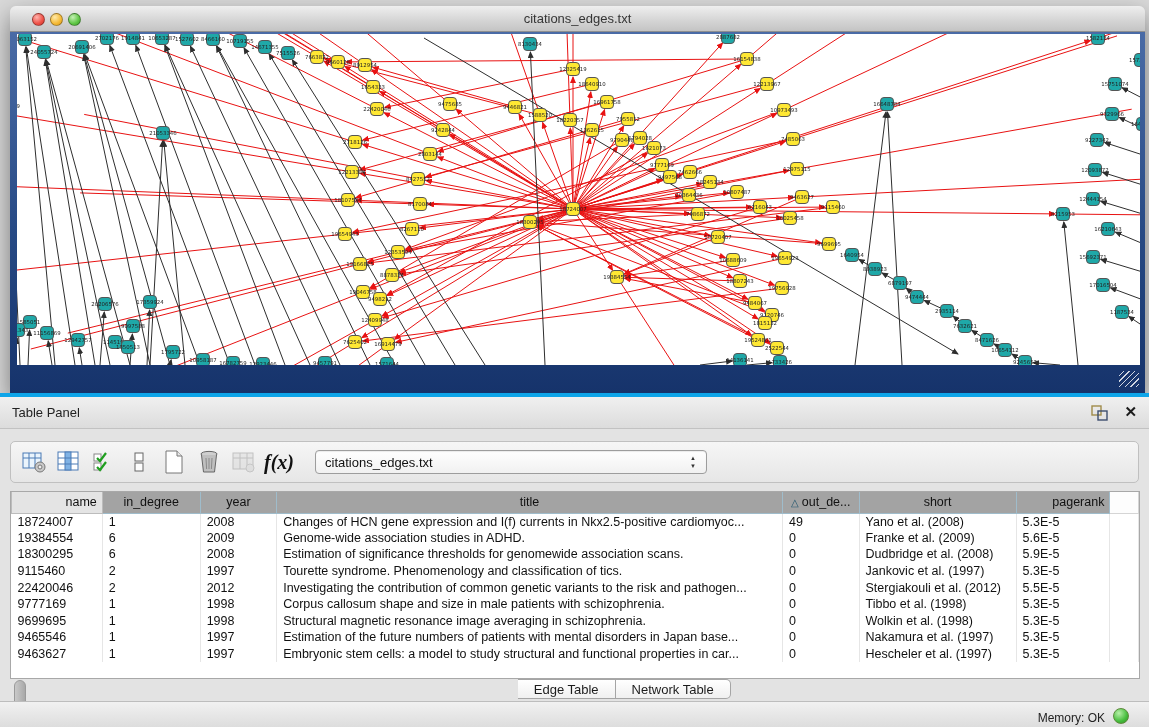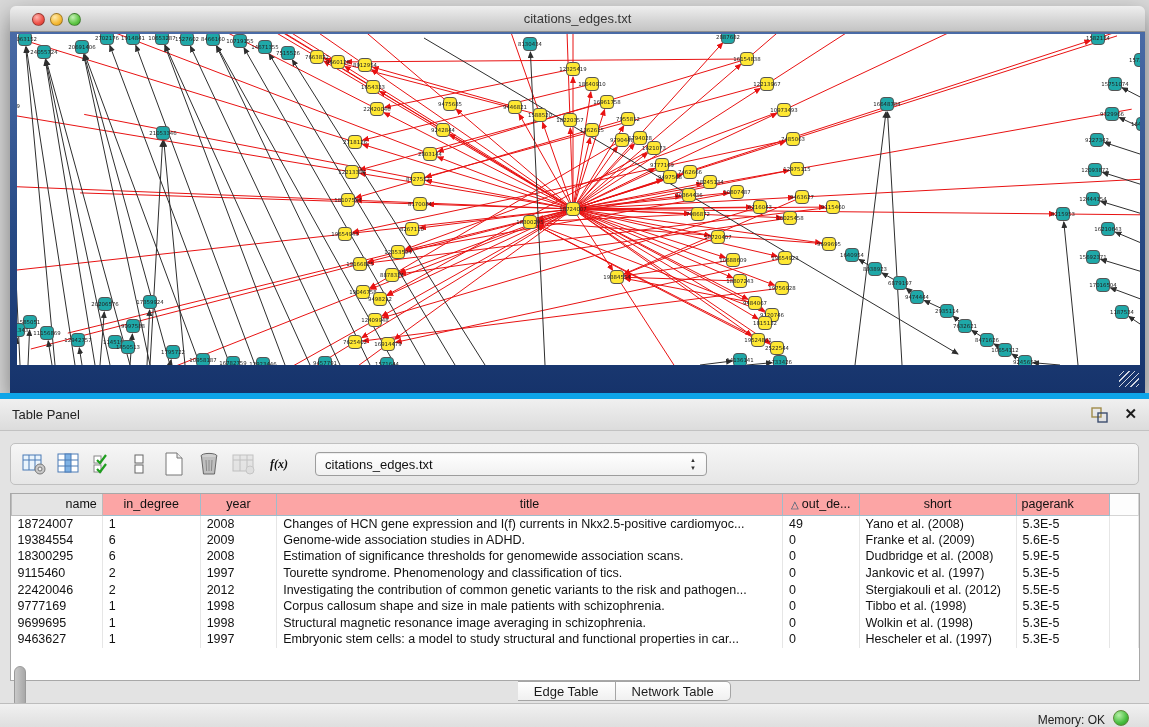--- a/index.html
+++ b/index.html
@@ -23,47 +23,47 @@
   .canvas-frame { position:absolute; left:0; top:26px; width:100%; height:361px;
     background:linear-gradient(#4a6ba6,#274a85 55%,#16336b); }
   .graph-canvas { position:absolute; left:7px; top:2px; width:1123px; height:331px;
     background:#ffffff; overflow:hidden; }
   .graph-canvas svg { display:block; }
   .resize-hatch { position:absolute; right:6px; bottom:6px; width:20px; height:16px;
     background:repeating-linear-gradient(135deg, transparent 0 3px, rgba(255,255,255,.8) 3px 4px); }
 
   
   .table-panel { position:absolute; left:0; top:393px; width:1149px; height:334px;
-    background:#e3e3e3; border-top:6px solid #0ea5e9; }
+    background:#e3e3e3; border-top:4px solid #0ea5e9; }
   .panel-header { position:absolute; left:0; top:0; width:100%; height:32px;
     background:linear-gradient(#f0f0f0,#dcdcdc); border-bottom:1px solid #c2c2c2; }
   .panel-title { position:absolute; left:12px; top:8px; font-size:13px; color:#222; }
   .float-icon { position:absolute; right:40px; top:8px; width:18px; height:16px; }
   .close-icon { position:absolute; right:12px; top:6px; font-size:15px; font-weight:bold;
     color:#1b1b1b; cursor:default; }
 
   .toolbar { position:absolute; left:10px; top:44px; width:1129px; height:42px;
     border:1px solid #c0c0c0; border-radius:5px;
     background:linear-gradient(#f6f6f6,#e6e6e6);
     display:flex; align-items:center; gap:9px; padding-left:10px; }
   .tb-icon { width:26px; height:26px; display:flex; align-items:center; justify-content:center; }
-  .fx-label { font-family:"Liberation Serif", serif; font-style:italic; font-size:12px;
+  .fx-label { font-family:"Liberation Serif", serif; font-style:italic; font-size:20px;
     font-weight:bold; color:#111; }
   .combo { margin-left:14px; width:392px; height:24px; border:1px solid #9d9d9d;
     border-radius:4px; background:linear-gradient(#ffffff,#f1f1f1);
     display:flex; align-items:center; position:relative; box-shadow:inset 0 1px 1px rgba(0,0,0,.08); }
   .combo-text { font-size:13px; color:#111; margin-left:9px; }
   .combo-arrows { position:absolute; right:10px; top:3px; font-size:6px; line-height:8px;
     color:#333; text-align:center; }
 
   .table-wrap { position:absolute; left:10px; top:94px; width:1130px; height:188px;
     background:#fff; border:1px solid #a8a8a8; display:flex;flex-direction:column; }
   .gutter { width:5px; background:#d8d8d8; border-right:1px solid #bdbdbd; }
   table.attr { border-collapse:collapse; table-layout:fixed; font-size:12.5px; color:#111; }
-  table.attr th { height:21px; font-weight:normal; background:#fca5a5;
+  table.attr th { height:21px; font-weight:normal; background:#a3a3a3;
     border:1px solid #9fbccb; border-top:none; padding:0 5px; overflow:hidden; white-space:nowrap; }
   table.attr th.gray { background:#e4e4e4; border-color:#bcbcbc; text-align:right; }
   table.attr th.blank { background:#fdfdfd; border-color:#d5d5d5; }
   table.attr td { height:16.6px; padding:0 0 0 6px; border-right:1px solid #e6e6e6;
     overflow:hidden; white-space:nowrap; }
   .sort-tri { color:#23566e; font-size:10px; margin-right:3px; }
   .vscroll { width:17px; background:#fafafa; border-left:1px solid #c9c9c9; position:relative; }
   .vthumb { position:absolute; left:2px; top:18px; width:12px; height:42px; border-radius:6px;
     background:linear-gradient(90deg,#c9c9c9,#a8a8a8); border:1px solid #9a9a9a; }
 
@@ -855,21 +855,21 @@
     <div class="gutter"></div>
     <table class="attr">
       <thead>
           <tr>
             <th class="gray" width="89">name</th>
             <th class="" width="96" style="text-align:center">in_degree</th>
             <th class="" width="75" style="text-align:center">year</th>
             <th class="" width="496" style="text-align:center">title</th>
             <th class="" width="75" style="text-align:center"><span class="sort-tri">△</span>out_de...</th>
             <th class="" width="154" style="text-align:center">short</th>
-            <th class="" width="92" style="text-align:left">pagerank</th>
+            <th class="" width="92" style="text-align:right">pagerank</th>
             <th class="blank" width="28"></th>
           </tr>
         </thead>
       <tbody>
           <tr>
             <td>18724007</td>
             <td>1</td>
             <td>2008</td>
             <td>Changes of HCN gene expression and I(f) currents in Nkx2.5-positive cardiomyoc...</td>
             <td>49</td>
@@ -931,20 +931,30 @@
             <td>9699695</td>
             <td>1</td>
             <td>1998</td>
             <td>Structural magnetic resonance image averaging in schizophrenia.</td>
             <td>0</td>
             <td>Wolkin et al. (1998)</td>
             <td>5.3E-5</td>
             <td></td>
           </tr>
           <tr>
+            <td>9465546</td>
+            <td>1</td>
+            <td>1997</td>
+            <td>Estimation of the future numbers of patients with mental disorders in Japan base...</td>
+            <td>0</td>
+            <td>Nakamura et al. (1997)</td>
+            <td>5.3E-5</td>
+            <td></td>
+          </tr>
+          <tr>
             <td>9463627</td>
             <td>1</td>
             <td>1997</td>
             <td>Embryonic stem cells: a model to study structural and functional properties in car...</td>
             <td>0</td>
             <td>Hescheler et al. (1997)</td>
             <td>5.3E-5</td>
             <td></td>
           </tr>
         </tbody>

